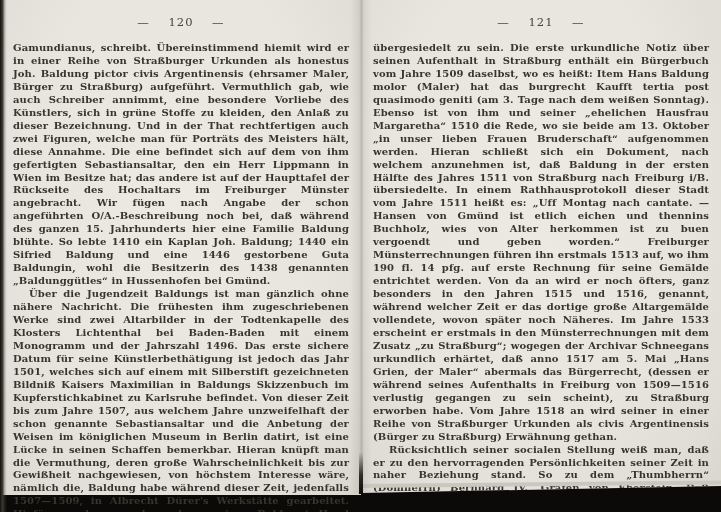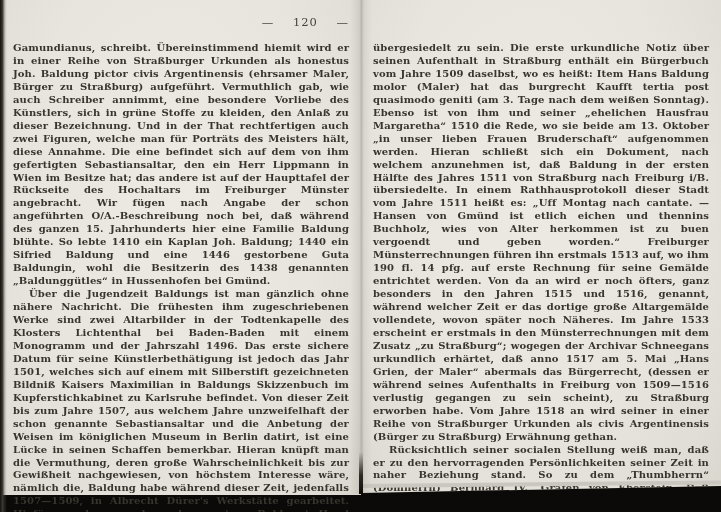--- a/index.html
+++ b/index.html
@@ -12,21 +12,21 @@
     position:absolute;top:0;
     background:radial-gradient(ellipse at 48% 38%, #eceae3 0%, #e7e5de 55%, #dfddd5 85%, #d8d6cd 100%);
   }
   .page-left{left:0;width:361px;height:495px;}
   .page-right{
     left:361px;width:360px;height:493px;
     clip-path:polygon(0 0,100% 0,100% calc(100% - 7px),0 100%);
   }
   .page-header{
     position:absolute;top:15px;left:13px;width:336px;
-    text-align:right;font-size:11.5px;letter-spacing:1px;word-spacing:14px;
+    text-align:center;font-size:11.5px;letter-spacing:1px;word-spacing:14px;
     color:#46433b;
   }
   .page-body{
     position:absolute;top:42px;left:13px;width:336px;
     font-size:10px;line-height:12.95px;letter-spacing:0.1px;
     color:#38352d;text-align:justify;
   }
   .page-right .page-header{left:12px;}
   .page-right .page-body{left:12px;}
   .para{margin:0;padding:0;font-weight:bold;}
@@ -55,20 +55,21 @@
 
   <div class="page page-left">
     <div class="page-header">— 120 —</div>
     <div class="page-body">
       <p class="para">Gamundianus, schreibt. Übereinstimmend hiemit wird er in einer Reihe von Straßburger Urkunden als honestus Joh. Baldung pictor civis Argentinensis (ehrsamer Maler, Bürger zu Straßburg) aufgeführt. Vermuthlich gab, wie auch Schreiber annimmt, eine besondere Vorliebe des Künstlers, sich in grüne Stoffe zu kleiden, den Anlaß zu dieser Bezeichnung. Und in der That rechtfertigen auch zwei Figuren, welche man für Porträts des Meisters hält, diese Annahme. Die eine befindet sich auf dem von ihm gefertigten Sebastiansaltar, den ein Herr Lippmann in Wien im Besitze hat; das andere ist auf der Haupttafel der Rückseite des Hochaltars im Freiburger Münster angebracht. Wir fügen nach Angabe der schon angeführten O/A.-Beschreibung noch bei, daß während des ganzen 15. Jahrhunderts hier eine Familie Baldung blühte. So lebte 1410 ein Kaplan Joh. Baldung; 1440 ein Sifried Baldung und eine 1446 gestorbene Guta Baldungin, wohl die Besitzerin des 1438 genannten „Baldunggütles“ in Hussenhofen bei Gmünd.</p>
       <p class="para indent">Über die Jugendzeit Baldungs ist man gänzlich ohne nähere Nachricht. Die frühesten ihm zugeschriebenen Werke sind zwei Altarbilder in der Todtenkapelle des Klosters Lichtenthal bei Baden-Baden mit einem Monogramm und der Jahrszahl 1496. Das erste sichere Datum für seine Künstlerbethätigung ist jedoch das Jahr 1501, welches sich auf einem mit Silberstift gezeichneten Bildniß Kaisers Maximilian in Baldungs Skizzenbuch im Kupferstichkabinet zu Karlsruhe befindet. Von dieser Zeit bis zum Jahre 1507, aus welchem Jahre unzweifelhaft der schon genannte Sebastiansaltar und die Anbetung der Weisen im königlichen Museum in Berlin datirt, ist eine Lücke in seinen Schaffen bemerkbar. Hieran knüpft man die Vermuthung, deren große Wahrscheinlichkeit bis zur Gewißheit nachgewiesen, von höchstem Interesse wäre, nämlich die, Baldung habe während dieser Zeit, jedenfalls 1507—1509, in Albrecht Dürer's Werkstätte gearbeitet. Hiefür sprechen ganz besonders zwei von Baldung's Hand gefertigte Gemälde im Palaste Pitti zu Florenz, welches zwei Kopien nach Dürer's im Museo de Prade zu Madrid befindlichen Tafeln — Adam und Eva im Paradies — sind. Von Nürnberg scheint Baldung nach Straßburg</p>
     </div>
   </div>
 
   <div class="page page-right">
+    <div class="page-header">— 121 —</div>
     <div class="page-body">
       <p class="para">übergesiedelt zu sein. Die erste urkundliche Notiz über seinen Aufenthalt in Straßburg enthält ein Bürgerbuch vom Jahre 1509 daselbst, wo es heißt: Item Hans Baldung molor (Maler) hat das burgrecht Kaufft tertia post quasimodo geniti (am 3. Tage nach dem weißen Sonntag). Ebenso ist von ihm und seiner „ehelichen Hausfrau Margaretha“ 1510 die Rede, wo sie beide am 13. Oktober „in unser lieben Frauen Bruderschaft“ aufgenommen werden. Hieran schließt sich ein Dokument, nach welchem anzunehmen ist, daß Baldung in der ersten Hälfte des Jahres 1511 von Straßburg nach Freiburg i/B. übersiedelte. In einem Rathhausprotokoll dieser Stadt vom Jahre 1511 heißt es: „Uff Montag nach cantate. — Hansen von Gmünd ist etlich eichen und thennins Buchholz, wies von Alter herkommen ist zu buen vergoendt und geben worden.“ Freiburger Münsterrechnungen führen ihn erstmals 1513 auf, wo ihm 190 fl. 14 pfg. auf erste Rechnung für seine Gemälde entrichtet werden. Von da an wird er noch öfters, ganz besonders in den Jahren 1515 und 1516, genannt, während welcher Zeit er das dortige große Altargemälde vollendete, wovon später noch Näheres. Im Jahre 1533 erscheint er erstmals in den Münsterrechnungen mit dem Zusatz „zu Straßburg“; wogegen der Archivar Schneegans urkundlich erhärtet, daß anno 1517 am 5. Mai „Hans Grien, der Maler“ abermals das Bürgerrecht, (dessen er während seines Aufenthalts in Freiburg von 1509—1516 verlustig gegangen zu sein scheint), zu Straßburg erworben habe. Vom Jahre 1518 an wird seiner in einer Reihe von Straßburger Urkunden als civis Argentinensis (Bürger zu Straßburg) Erwähnung gethan.</p>
       <p class="para indent">Rücksichtlich seiner socialen Stellung weiß man, daß er zu den hervorragenden Persönlichkeiten seiner Zeit in naher Beziehung stand. So zu dem „Thumbherrn“ (Domherrn) Bernhard IV., Grafen von Eberstein. Daß Baldung auch vom Markgrafen Christoph von Baden hochgeschätzt war, beweisen die mehrfachen Bildnisse dieses Fürsten und seiner Familie, die von der Hand Baldung's auf uns gekommen sind. Was aber dem Meister Baldung mehr, als alles dieses Ehre macht, ist die Freundschaft des großen Dürer, deren rührender Beweis sich bis auf unsere Tage</p>
     </div>
   </div>
 
   <div class="right-edge-sliver"></div>
   <div class="left-edge"></div>
   <div class="gutter"></div>
   <div class="gutter-notch"></div>

